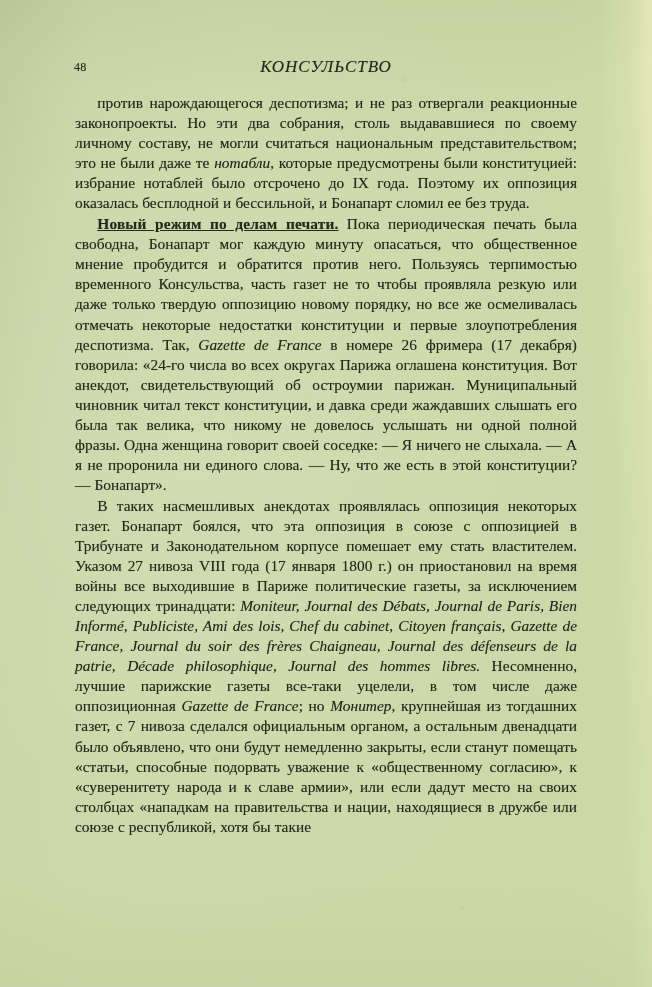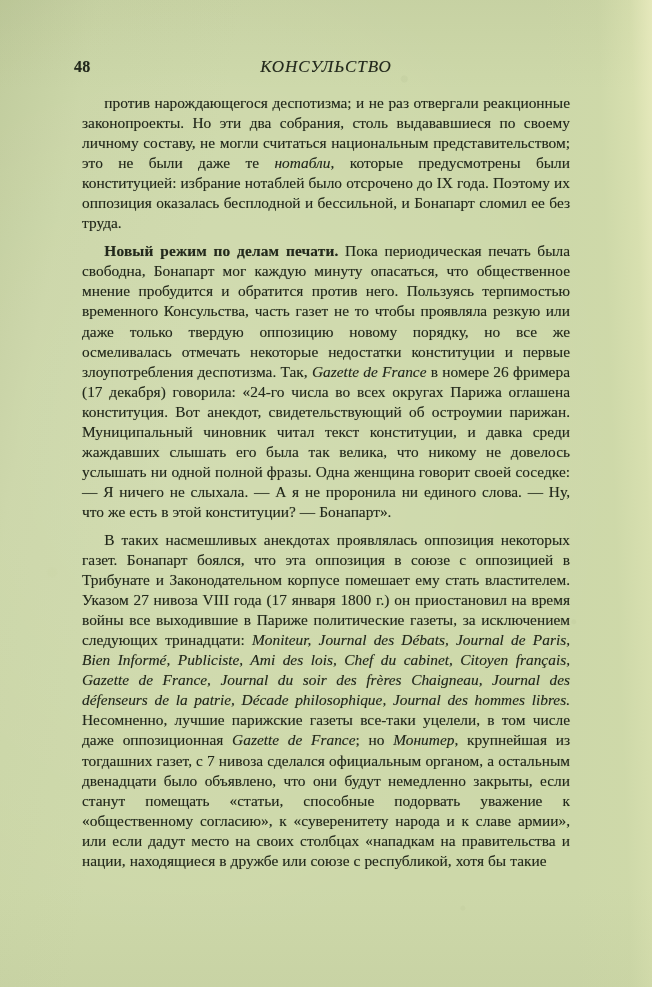--- a/index.html
+++ b/index.html
@@ -54,48 +54,47 @@
     height: 22px;
     margin-top: 56px;
     font-size: 14.5px;
     line-height: 22px;
   }
   .folio {
     position: absolute;
     left: 0;
     top: 0;
     font-style: normal;
-    font-size: 16px;
+    font-size: 12px;
     letter-spacing: 0.3px;
-    font-weight: bold;
   }
   .head-title {
     text-align: center;
     font-style: italic;
     font-size: 17px;
     letter-spacing: 1.0px;
   }
 
   
   .body-text {
     margin-top: 15px;
     font-size: 15.4px;
     line-height: 20.05px;
     text-align: justify;
     text-justify: inter-word;
     hyphens: manual;
     word-spacing: 0.2px;
   }
   .body-text p {
-    margin: 8px;
+    margin: 1px;
     text-indent: 1.45em;
   }
 
   i, em { font-style: italic; }
-  .rub { font-weight: bold; font-style: normal; letter-spacing: 0.15px; }
+  .rub { font-weight: bold; font-style: normal; letter-spacing: 0.15px; text-decoration: underline; }
 
   
   .body-text, .running-head {
     text-shadow: 0 0 0.7px rgba(35,41,28,0.40);
   }
 </style>
 </head>
 <body>
 
 <div class="page">

